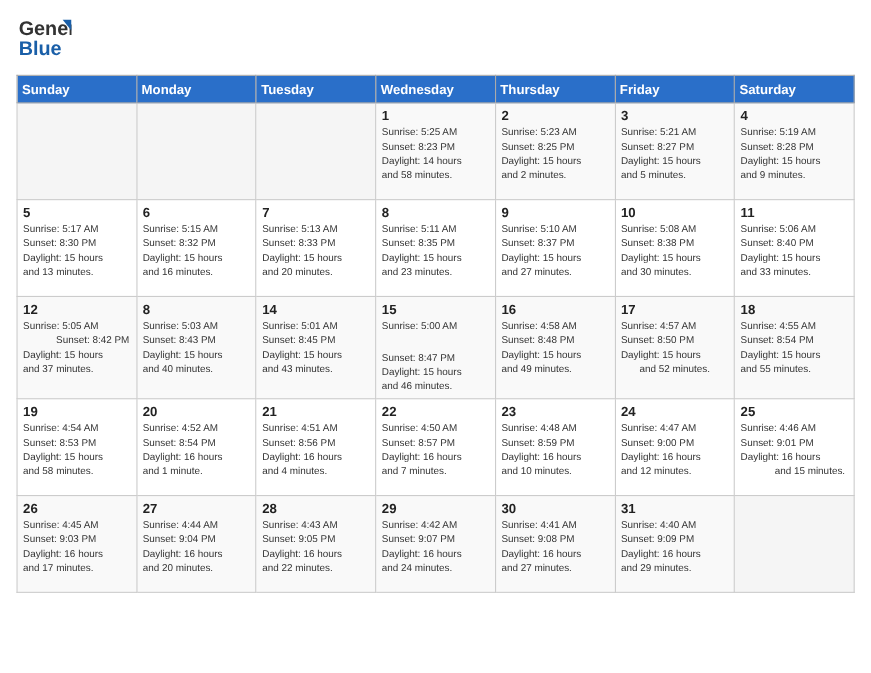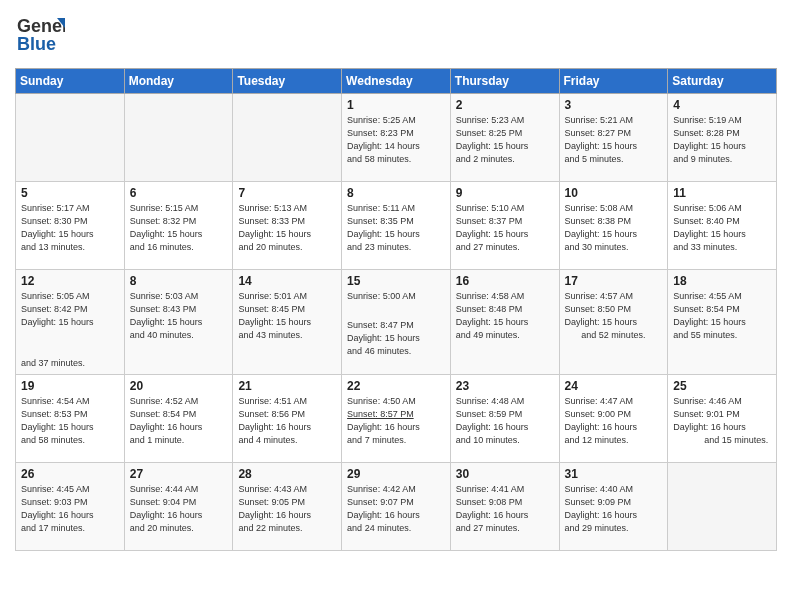--- a/index.html
+++ b/index.html
@@ -183,23 +183,23 @@
               <span style="display: block; font-weight: normal;">Daylight: 15 hours</span>
               <span style="display: block;">and 33 minutes.</span>
             </div>
           </td>
         </tr>
         <tr>
           <td>
             <span class="day-number">12</span>
             <div class="day-info">
               <span style="display: block;">Sunrise: 5:05 AM</span>
-              <span style="display: block;">Sunset: 8:42 PM</span>
-              <span style="display: block; font-weight: normal;">Daylight: 15 hours</span>
-              <span style="display: block; margin-top: 28px;">and 37 minutes.</span>
+              <span style="display: block; margin-left: 30px;">Sunset: 8:42 PM</span>
+              <span style="display: block; font-weight: normal;">Daylight: 15 hours</span>
+              <span style="display: block;">and 37 minutes.</span>
             </div>
           </td>
           <td>
             <span class="day-number">8</span>
             <div class="day-info">
               <span style="display: block;">Sunrise: 5:03 AM</span>
               <span style="display: block;">Sunset: 8:43 PM</span>
               <span style="display: block; font-weight: normal;">Daylight: 15 hours</span>
               <span style="display: block;">and 40 minutes.</span>
             </div>
@@ -275,21 +275,21 @@
               <span style="display: block;">Sunrise: 4:51 AM</span>
               <span style="display: block;">Sunset: 8:56 PM</span>
               <span style="display: block; font-weight: normal;">Daylight: 16 hours</span>
               <span style="display: block;">and 4 minutes.</span>
             </div>
           </td>
           <td>
             <span class="day-number">22</span>
             <div class="day-info">
               <span style="display: block;">Sunrise: 4:50 AM</span>
-              <span style="display: block; text-decoration: underline;">Sunset: 8:57 PM</span>
+              <span style="display: block;">Sunset: 8:57 PM</span>
               <span style="display: block; font-weight: normal;">Daylight: 16 hours</span>
               <span style="display: block;">and 7 minutes.</span>
             </div>
           </td>
           <td>
             <span class="day-number">23</span>
             <div class="day-info">
               <span style="display: block;">Sunrise: 4:48 AM</span>
               <span style="display: block;">Sunset: 8:59 PM</span>
               <span style="display: block; font-weight: normal;">Daylight: 16 hours</span>

